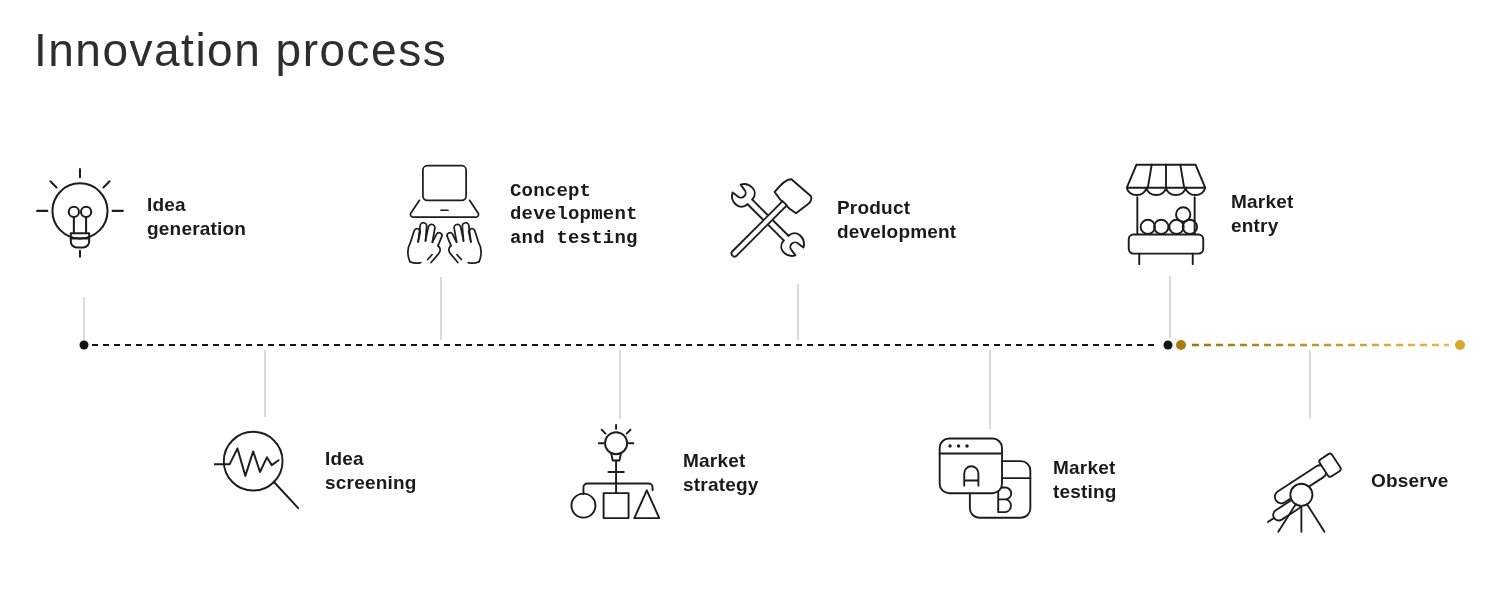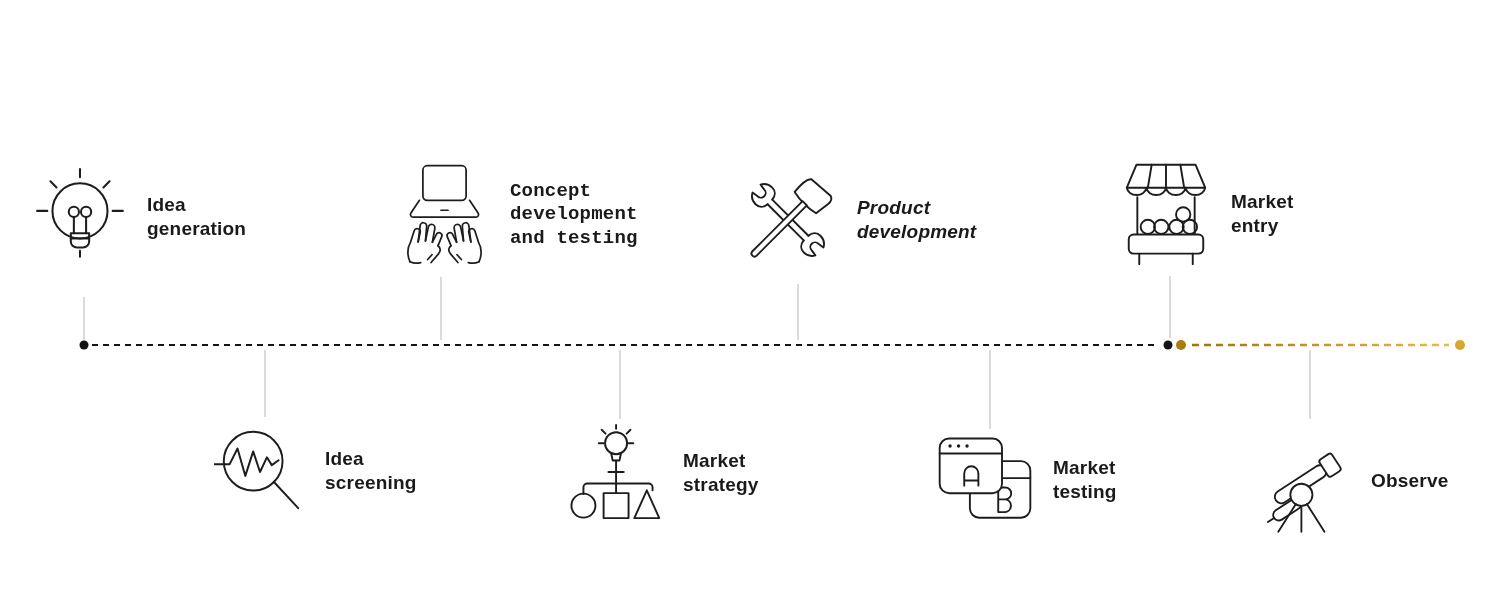--- a/index.html
+++ b/index.html
@@ -11,20 +11,21 @@
   .stage{position:absolute;display:flex;align-items:center;gap:17px;}
   .icon svg{display:block;}
   .label{font-weight:700;font-size:19px;line-height:1.24;color:#1a1a1a;
          white-space:pre-line;letter-spacing:.2px;}
 </style>
 </head>
 <body>
 
 <div class="canvas">
 
+  <div class="title">Innovation process</div>
 
   <svg class="timeline-svg" width="1500" height="600" viewBox="0 0 1500 600">
     <defs>
       <linearGradient id="goldGrad" gradientUnits="userSpaceOnUse" x1="1191" y1="345" x2="1452" y2="345">
         <stop offset="0" stop-color="#9e750b"></stop>
         <stop offset="1" stop-color="#e9bc49"></stop>
       </linearGradient>
     </defs>
 
     <g stroke="#cfcfcf" stroke-width="1.5">
@@ -126,21 +127,21 @@
           <circle cx="14" cy="85" r="12.5"></circle>
           <rect x="35" y="72" width="26" height="26"></rect>
           <path d="M80,69 L67,98 H93 Z"></path>
         </g>
       </svg>
     </span>
     <span class="label">Market
 strategy</span>
   </div>
 
-  <div class="stage" style="left:736px;top:168px;font-style:italic;">
+  <div class="stage" style="left:716px;top:168px;">
     <span class="icon">
       <svg width="104" height="104" viewBox="0 0 110 110">
         <g stroke="#1d1d1d" stroke-width="2" fill="none" stroke-linecap="round" stroke-linejoin="round">
           <g transform="translate(55,55) rotate(-45)">
             <path d="M-3.5,-27 C-9,-27.5 -12.5,-31 -12.5,-36 C-12.5,-41 -10,-45 -6,-47 L-5,-40.5 A5,5 0 0 0 5,-40.5 L6,-47 C10,-45 12.5,-41 12.5,-36 C12.5,-31 9,-27.5 3.5,-27"></path>
             <path d="M-3.5,-27 L-3.5,27 M3.5,-27 L3.5,27"></path>
             <path d="M-3.5,27 C-9,27.5 -12.5,31 -12.5,36 C-12.5,41 -10,45 -6,47 L-5,40.5 A5,5 0 0 1 5,40.5 L6,47 C10,45 12.5,41 12.5,36 C12.5,31 9,27.5 3.5,27"></path>
           </g>
           <g transform="translate(55,55) rotate(45)">
             <path d="M-16,-26 Q-18,-44 -13,-48 L14,-50 Q19,-48 18,-42 L16,-26 Q0,-22.5 -16,-26 Z" fill="#ffffff"></path>

